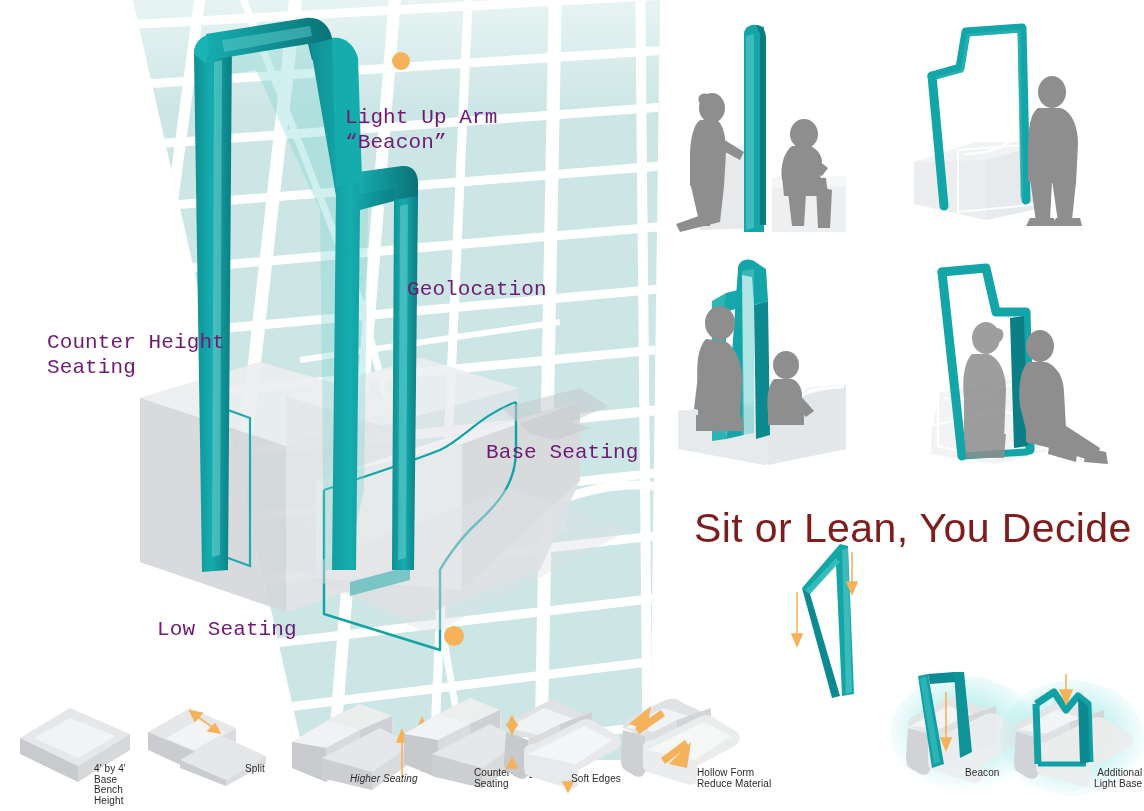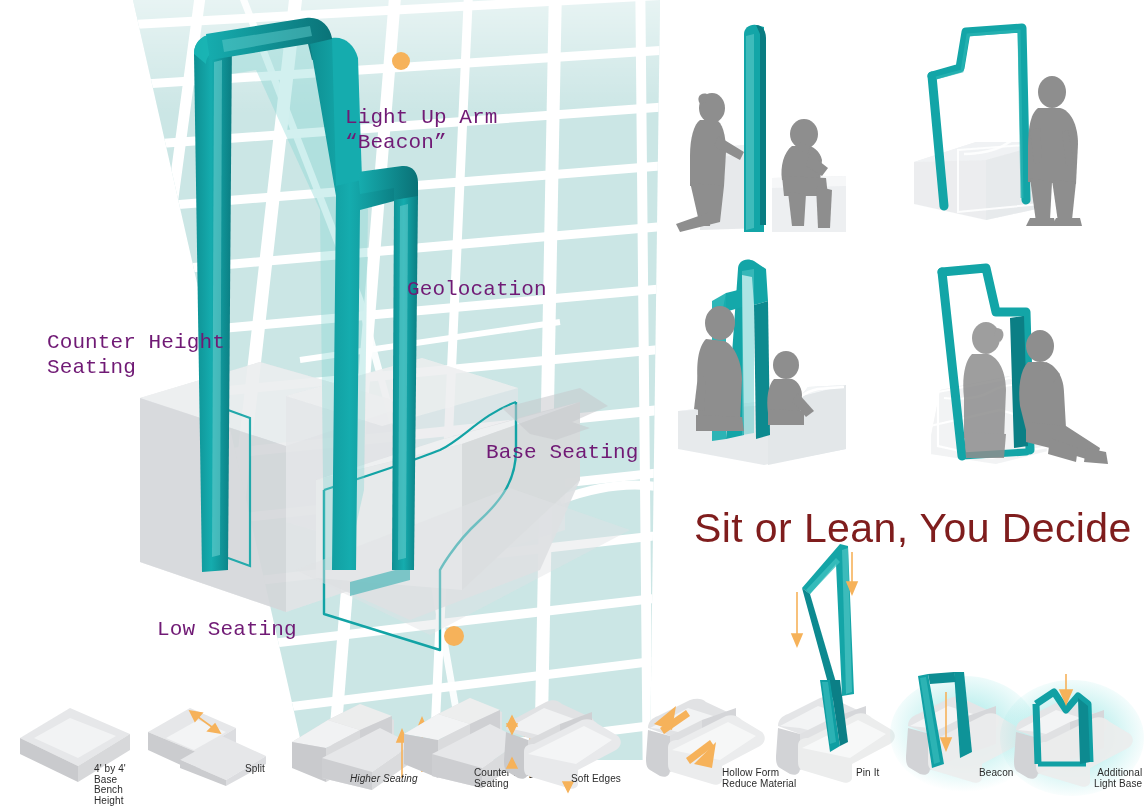--- a/index.html
+++ b/index.html
@@ -423,59 +423,41 @@
         <g stroke="#f6b25a" stroke-width="1.4" fill="#f6b25a">
           <polygon points="20,30 25,40 15,40"></polygon>
           <polygon points="20,48 25,38 15,38"></polygon>
           <polygon points="20,72 25,82 15,82"></polygon>
           <polygon points="76,106 81,96 71,96"></polygon>
         </g>
       </svg>
       <div class="step-label" style="left:79px;top:88px;">Soft Edges</div>
     </div>
 
-    <div class="step" style="left:638px;width:160px;text-decoration:underline;">
+    <div class="step" style="left:613px;width:160px;text-decoration:underline;">
       <svg width="160" height="112" viewBox="0 0 160 112">
         <path d="M10 42 C10 36 14 32 20 30 L52 14 C58 12 64 12 68 16 L98 30 C102 34 102 40 98 44 L68 60 L32 50 Z" fill="#e1e2e4"></path>
         <path d="M12 42 L50 22 L94 36 L64 52 L32 44 Z" fill="#f2f3f4"></path>
         <path d="M10 44 L32 50 L32 84 C32 90 28 92 22 90 L12 84 C8 82 8 76 8 72 Z" fill="#cfd0d3"></path>
         <path d="M32 50 L64 34 L64 72 L32 86 Z" fill="#dedfe1"></path>
         <path d="M64 34 L98 22 L98 60 L64 72 Z" fill="#d4d5d8"></path>
         <path d="M30 62 C30 56 34 54 40 54 L88 30 C94 28 100 30 104 34 L124 46 C128 50 128 56 122 60 L84 80 L84 94 C84 98 78 100 74 98 L34 86 C30 84 30 80 30 76 Z" fill="#ebeced"></path>
         <path d="M34 64 L90 36 L118 50 L82 74 Z" fill="#f6f7f7"></path>
 
         <g fill="#f6b25a">
           <polygon points="22,42 48,24 52,30 26,48"></polygon>
           <polygon points="16,38 38,20 34,44"></polygon>
           <polygon points="48,72 72,54 76,60 52,78"></polygon>
           <polygon points="74,82 56,78 78,56"></polygon>
         </g>
       </svg>
       <div class="step-label" style="left:84px;top:82px;">Hollow Form
 Reduce Material</div>
     </div>
 
-    <div class="step" style="left:768px;width:140px;">
-      <svg width="140" height="112" viewBox="0 0 140 112">
-        <path d="M10 40 C10 34 14 30 20 28 L52 12 C58 10 64 10 68 14 L98 28 C102 32 102 38 98 42 L68 58 L32 48 Z" fill="#e4e5e7"></path>
-        <path d="M12 40 L50 20 L94 34 L64 50 L32 42 Z" fill="#f3f4f5"></path>
-        <path d="M10 42 L32 48 L32 82 C32 88 28 90 22 88 L12 82 C8 80 8 74 8 70 Z" fill="#d2d3d6"></path>
-        <path d="M32 48 L64 32 L64 70 L32 84 Z" fill="#e0e1e3"></path>
-        <path d="M64 32 L98 20 L98 58 L64 70 Z" fill="#d6d7da"></path>
-        <path d="M30 60 C30 54 34 52 40 52 L88 28 C94 26 100 28 104 32 L124 44 C128 48 128 54 122 58 L84 78 L84 92 C84 96 78 98 74 96 L34 84 C30 82 30 78 30 74 Z" fill="#eceded"></path>
-        <path d="M34 62 L90 34 L118 48 L82 72 Z" fill="#f7f8f8"></path>
-
-        <g>
-          <path d="M52 -6 L62 -6 L72 60 L62 66 Z" fill="#0f9ea2"></path>
-          <path d="M62 -6 L72 -6 L80 56 L72 60 Z" fill="#0b7f86"></path>
-          <path d="M54 -4 L60 -4 L68 56 L62 58 Z" fill="#43c3c2" opacity=".55"></path>
-        </g>
-      </svg>
-      <div class="step-label" style="left:88px;top:82px;">Pin It</div>
-    </div>
 
     <div class="step" style="left:898px;width:140px;">
       <svg width="145" height="112" viewBox="0 0 145 112">
         <defs>
           <radialGradient id="glow8" cx="50%" cy="45%" r="55%">
             <stop offset="0" stop-color="#7fe0de" stop-opacity=".75"></stop>
             <stop offset="1" stop-color="#7fe0de" stop-opacity="0"></stop>
           </radialGradient>
         </defs>
         <ellipse cx="66" cy="48" rx="74" ry="58" fill="url(#glow8)"></ellipse>
@@ -489,21 +471,21 @@
           <path d="M20 -10 L30 -12 L46 78 L34 82 Z" fill="#11a0a4"></path>
           <path d="M56 -14 L66 -14 L74 66 L62 72 Z" fill="#0e9398"></path>
           <path d="M30 -12 L56 -14 L58 -4 L32 -2 Z" fill="#0d8d93"></path>
           <path d="M22 -8 L28 -9 L42 76 L36 78 Z" fill="#47c6c4" opacity=".5"></path>
         </g>
         <g stroke="#f6b25a" stroke-width="1.6" fill="#f6b25a">
           <line x1="48" y1="6" x2="48" y2="56"></line>
             <polygon points="48,64 43,52 53,52"></polygon>
         </g>
       </svg>
-      <div class="step-label" style="left:81px;top:82px;text-align:right;">Beacon</div>
+      <div class="step-label" style="left:67px;top:82px;text-align:right;">Beacon</div>
     </div>
 
     <div class="step" style="left:1008px;width:136px;text-align:right;">
       <svg width="136" height="112" viewBox="0 0 136 112">
         <defs>
           <radialGradient id="glow9" cx="50%" cy="48%" r="55%">
             <stop offset="0" stop-color="#7fe0de" stop-opacity=".8"></stop>
             <stop offset="1" stop-color="#7fe0de" stop-opacity="0"></stop>
           </radialGradient>
         </defs>

